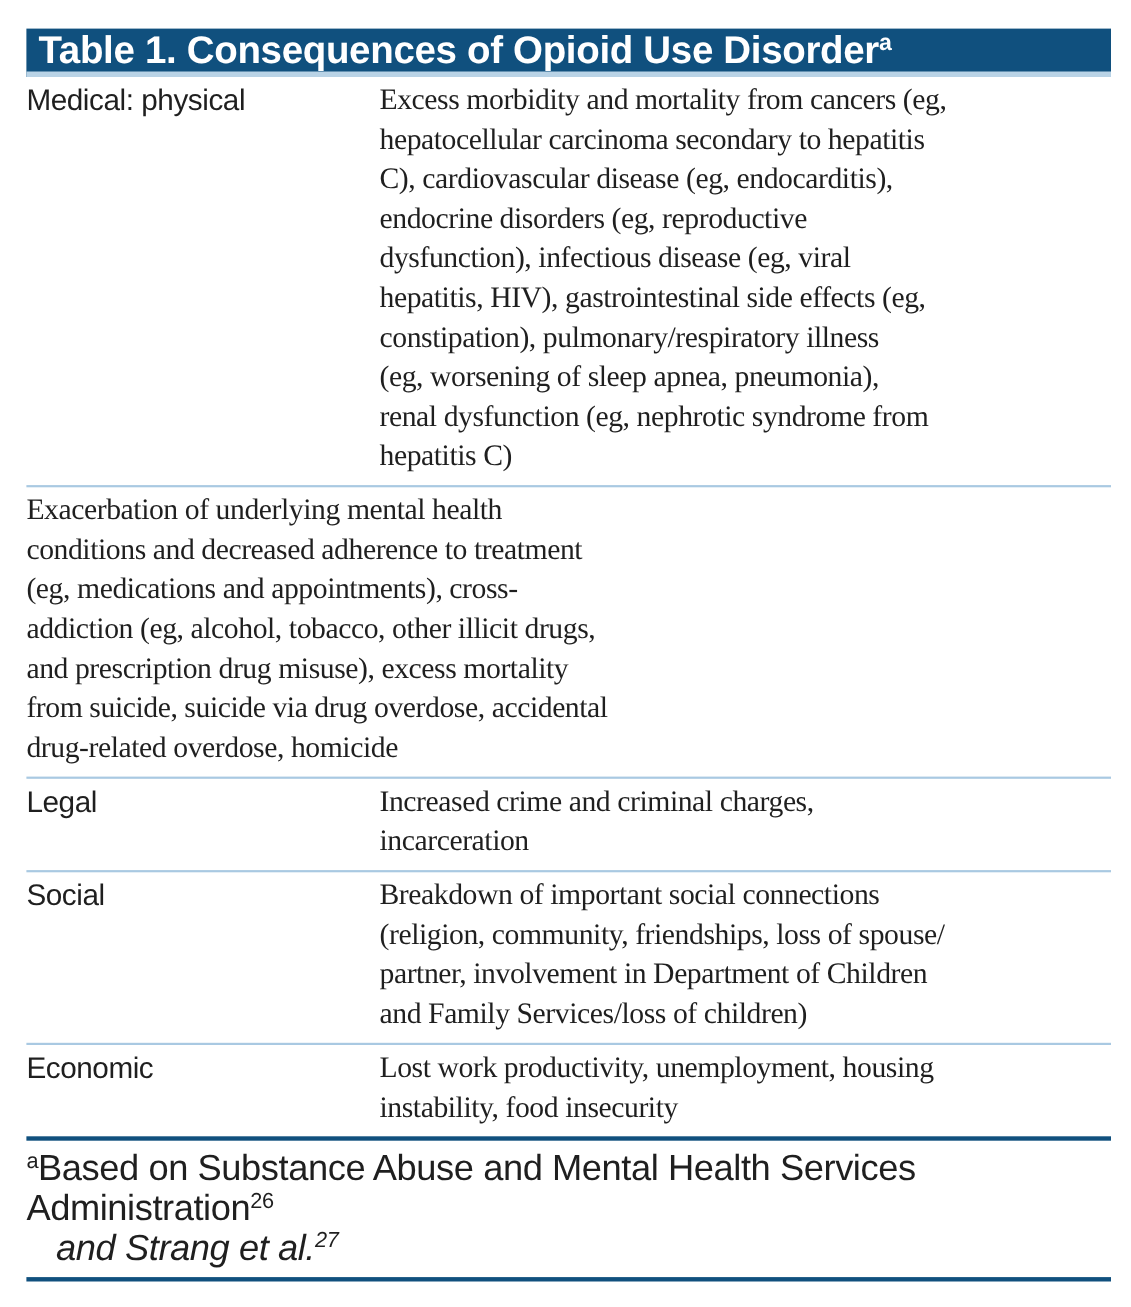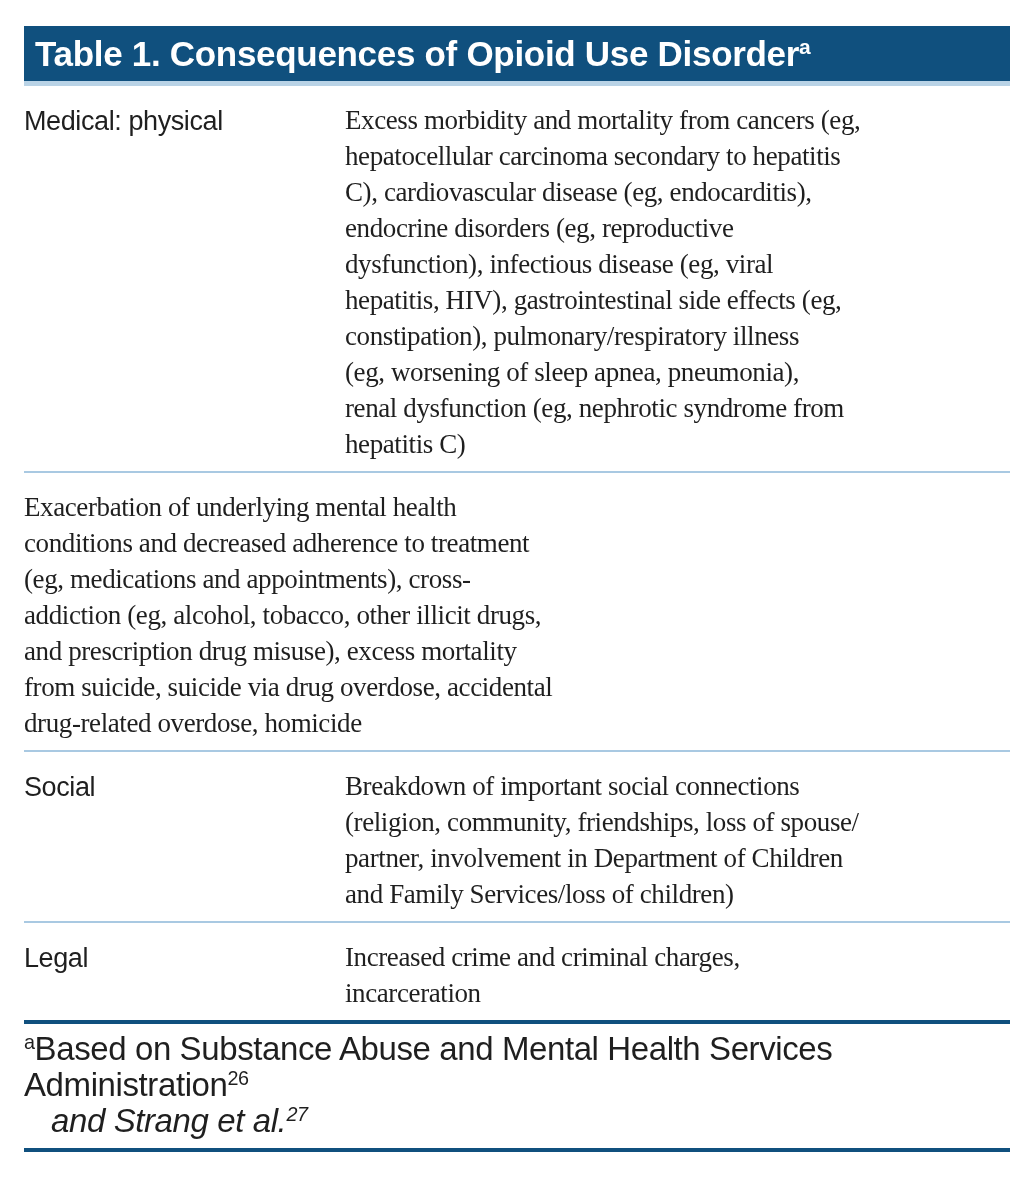--- a/index.html
+++ b/index.html
@@ -13,21 +13,21 @@
     overflow: hidden;
   }
   .page {
     box-sizing: border-box;
     width: 1028px;
     padding: 26px 18px 0 24px;
   }
   
   .table-header {
     box-sizing: border-box;
-    height: 60px;
+    height: 44px;
     background: var(--header-bg, #10507E);
     border-bottom: 5px solid var(--header-underline, #B9D3E6);
     display: flex;
     align-items: center;
     padding-left: 11px;
   }
   .table-title {
     color: #ffffff;
     font-size: 35px;
     font-weight: bold;
@@ -36,21 +36,21 @@
   }
   .sup {
     font-size: 60%;
     position: relative;
     top: -0.55em;
     line-height: 0;
   }
   
   .table-body .row {
     display: flex;
-    padding: 16px 0 9px 0;
+    padding: 2px 0 9px 0;
   }
   .table-body .row + .row {
     border-top: 2px solid var(--separator, #A9C9E2);
   }
   .cat {
     flex: none;
     width: 321px;
     font-size: 27px;
     line-height: 36px;
     letter-spacing: -0.4px;
@@ -109,33 +109,38 @@
       <div class="desc">Exacerbation of underlying mental health
 conditions and decreased adherence to treatment
 (eg, medications and appointments), cross-
 addiction (eg, alcohol, tobacco, other illicit drugs,
 and prescription drug misuse), excess mortality
 from suicide, suicide via drug overdose, accidental
 drug-related overdose, homicide</div>
     </div>
 
     <div class="row">
+      <div class="cat">Legal</div>
+      <div class="desc">Increased crime and criminal charges,
+incarceration</div>
+    </div>
+
+    <div class="row">
       <div class="cat">Social</div>
       <div class="desc">Breakdown of important social connections
 (religion, community, friendships, loss of spouse/
 partner, involvement in Department of Children
 and Family Services/loss of children)</div>
     </div>
 
     <div class="row">
-      <div class="cat">Legal</div>
-      <div class="desc">Increased crime and criminal charges,
-incarceration</div>
+      <div class="cat">Economic</div>
+      <div class="desc">Lost work productivity, unemployment, housing
+instability, food insecurity</div>
     </div>
-
 
   </div>
 
   <div class="rule"></div>
 
   <div class="footnote">
     <div class="fn-line1"><span class="sup">a</span><span>Based on Substance Abuse and Mental Health Services Administration</span><span class="sup">26</span></div>
     <div class="fn-line2"><span>and Strang et al.</span><span class="sup">27</span></div>
   </div>
 

